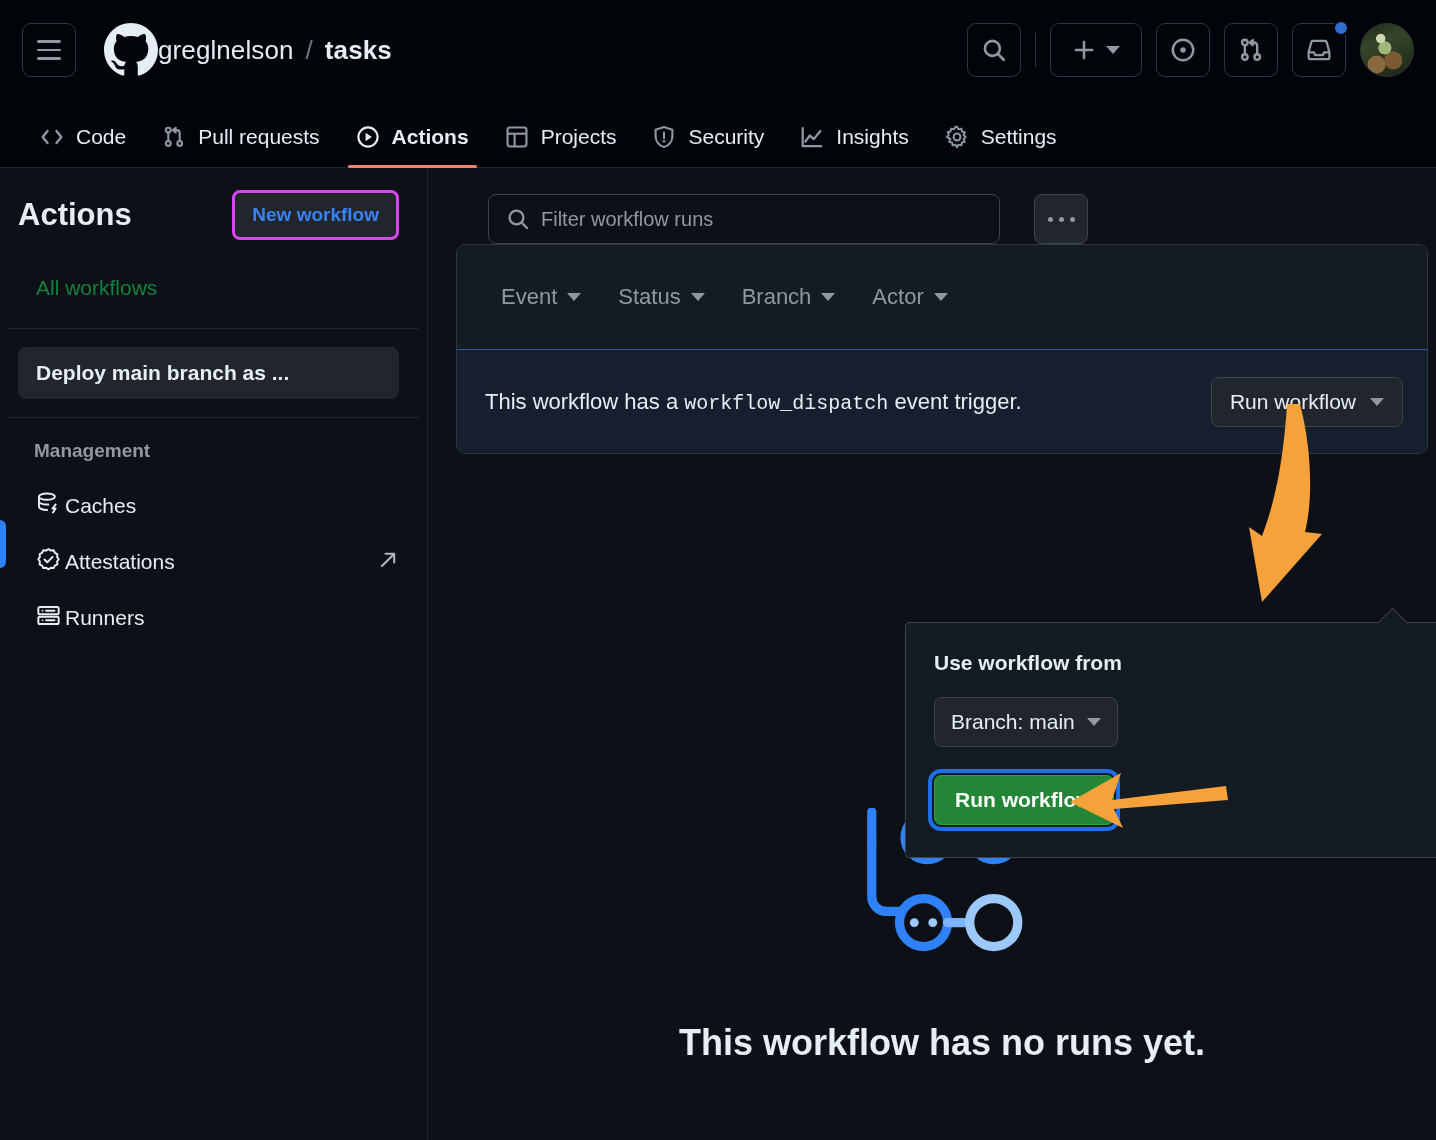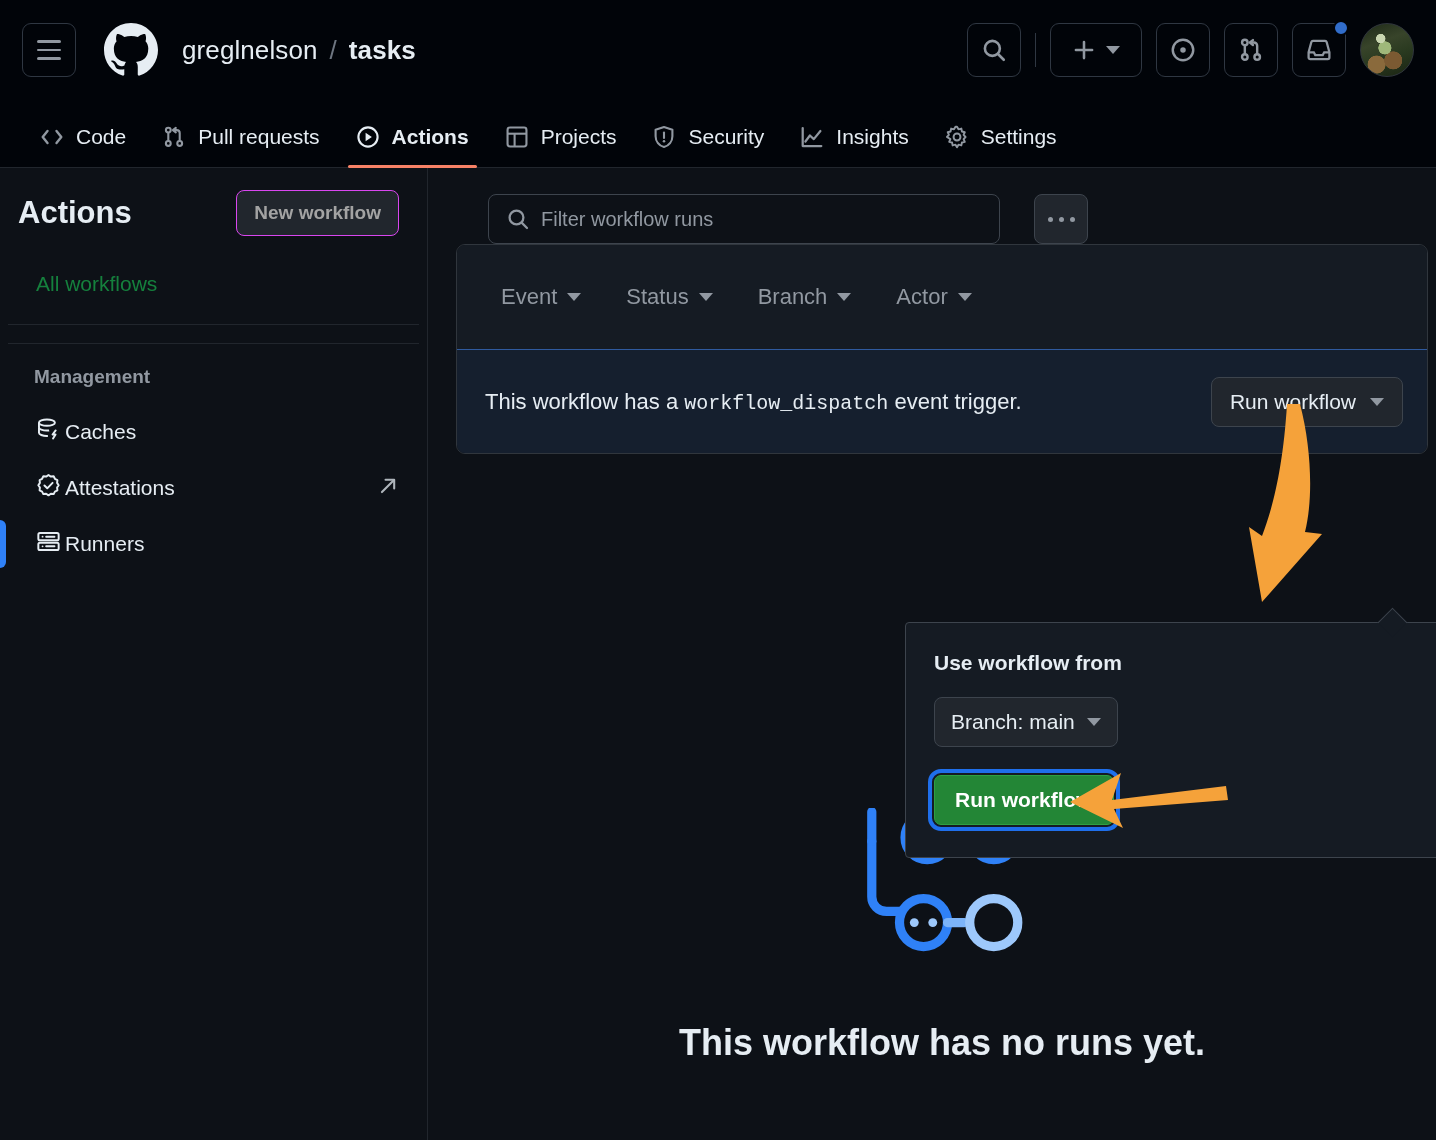--- a/index.html
+++ b/index.html
@@ -22,21 +22,21 @@
   }
   .hamburger {
     width: 54px; height: 54px;
     border: 1px solid #2f3742; border-radius: 9px;
     display: flex; flex-direction: column; justify-content: center; align-items: center;
     gap: 6px; cursor: pointer; background: transparent;
   }
   .hamburger span { display: block; width: 24px; height: 2.6px; background: #9198a1; border-radius: 2px; }
   .gh-logo { margin-left: 28px; width: 54px; height: 54px; }
   .breadcrumb {
-    margin-left: 24px; font-size: 26px; display: flex; align-items: center; gap: 12px;
+    font-size: 26px; display: flex; align-items: center; gap: 12px;
     letter-spacing: .1px;
   }
   .bc-owner { color: #e6edf3; }
   .bc-sep { color: #6e7681; }
   .bc-repo { color: #e6edf3; font-weight: bold; }
 
   .header-right {
     margin-left: auto; display: flex; align-items: center; gap: 14px;
   }
   .hbtn {
@@ -92,22 +92,22 @@
     border-right: 1px solid #21262d;
     padding: 22px 0 0 0;
     position: relative;
   }
   .side-head {
     display: flex; align-items: center; justify-content: space-between;
     padding: 0 28px 0 18px; margin-bottom: 26px;
   }
   .side-title { font-size: 31px; font-weight: bold; color: #e6edf3; }
   .new-wf-btn {
-    background: #21262d; border: 1px solid #d946ef; border-radius: 8px;
-    color: #a3a3a3; font-size: 19px; font-weight: bold;
+    background: #21262d; border: 3px solid #d946ef; border-radius: 8px;
+    color: #3b82f6; font-size: 19px; font-weight: bold;
     padding: 11px 17px; cursor: pointer; font-family: inherit;
   }
   .side-link {
     font-size: 21px; color: #15803d; padding: 10px 18px 10px 36px;
     cursor: pointer; display: block;
   }
   .side-divider { height: 1px; background: #21262d; margin: 18px 8px; }
   .side-item-sel {
     position: relative; margin: 0 28px 0 18px;
     background: #21262d; border-radius: 8px;
@@ -155,21 +155,21 @@
   }
   .kebab-btn i { width: 5px; height: 5px; border-radius: 50%; background: #9198a1; display: block; }
 
   .runs-count { font-size: 22px; font-weight: bold; color: #e6edf3; margin: 38px 0 18px 0; }
 
   .runs-box {
     border: 1px solid #30363d; border-radius: 9px;
     width: 972px; overflow: hidden; background: #0d1117;
   }
   .filters-row {
-    height: 104px; display: flex; align-items: center; gap: 25px;
+    height: 104px; display: flex; align-items: center; gap: 17px;
     padding: 0 34px; background: #151b23;
   }
   .fdrop {
     display: flex; align-items: center; gap: 10px;
     font-size: 22px; color: #9198a1; cursor: pointer; padding: 6px 10px;
   }
   .caret { width: 0; height: 0; border-left: 7px solid transparent; border-right: 7px solid transparent; border-top: 8px solid #9198a1; }
 
   .notice {
     background: #151f2e; border-top: 1px solid #2f5a9e;
@@ -352,20 +352,21 @@
       <div class="side-head">
         <div class="side-title">Actions</div>
         <button class="new-wf-btn">New workflow</button>
       </div>
 
       <div class="side-link">All workflows</div>
 
       <div class="side-divider"></div>
 
       <div class="sel-indicator"></div>
+      <div class="side-item-sel">Deploy main branch as ...</div>
 
       <div class="side-divider"></div>
 
       <div class="side-section-title">Management</div>
 
       <div class="side-mgmt-item">
         <span>
           <svg width="25" height="25" viewBox="0 0 16 16" fill="none" stroke="#e6edf3" stroke-width="1.25">
             <ellipse cx="7" cy="3.6" rx="5.1" ry="2"></ellipse>
             <path d="M1.9 3.6v3.1c0 1.1 2.3 2 5.1 2 .5 0 1 0 1.4-.1"></path>

